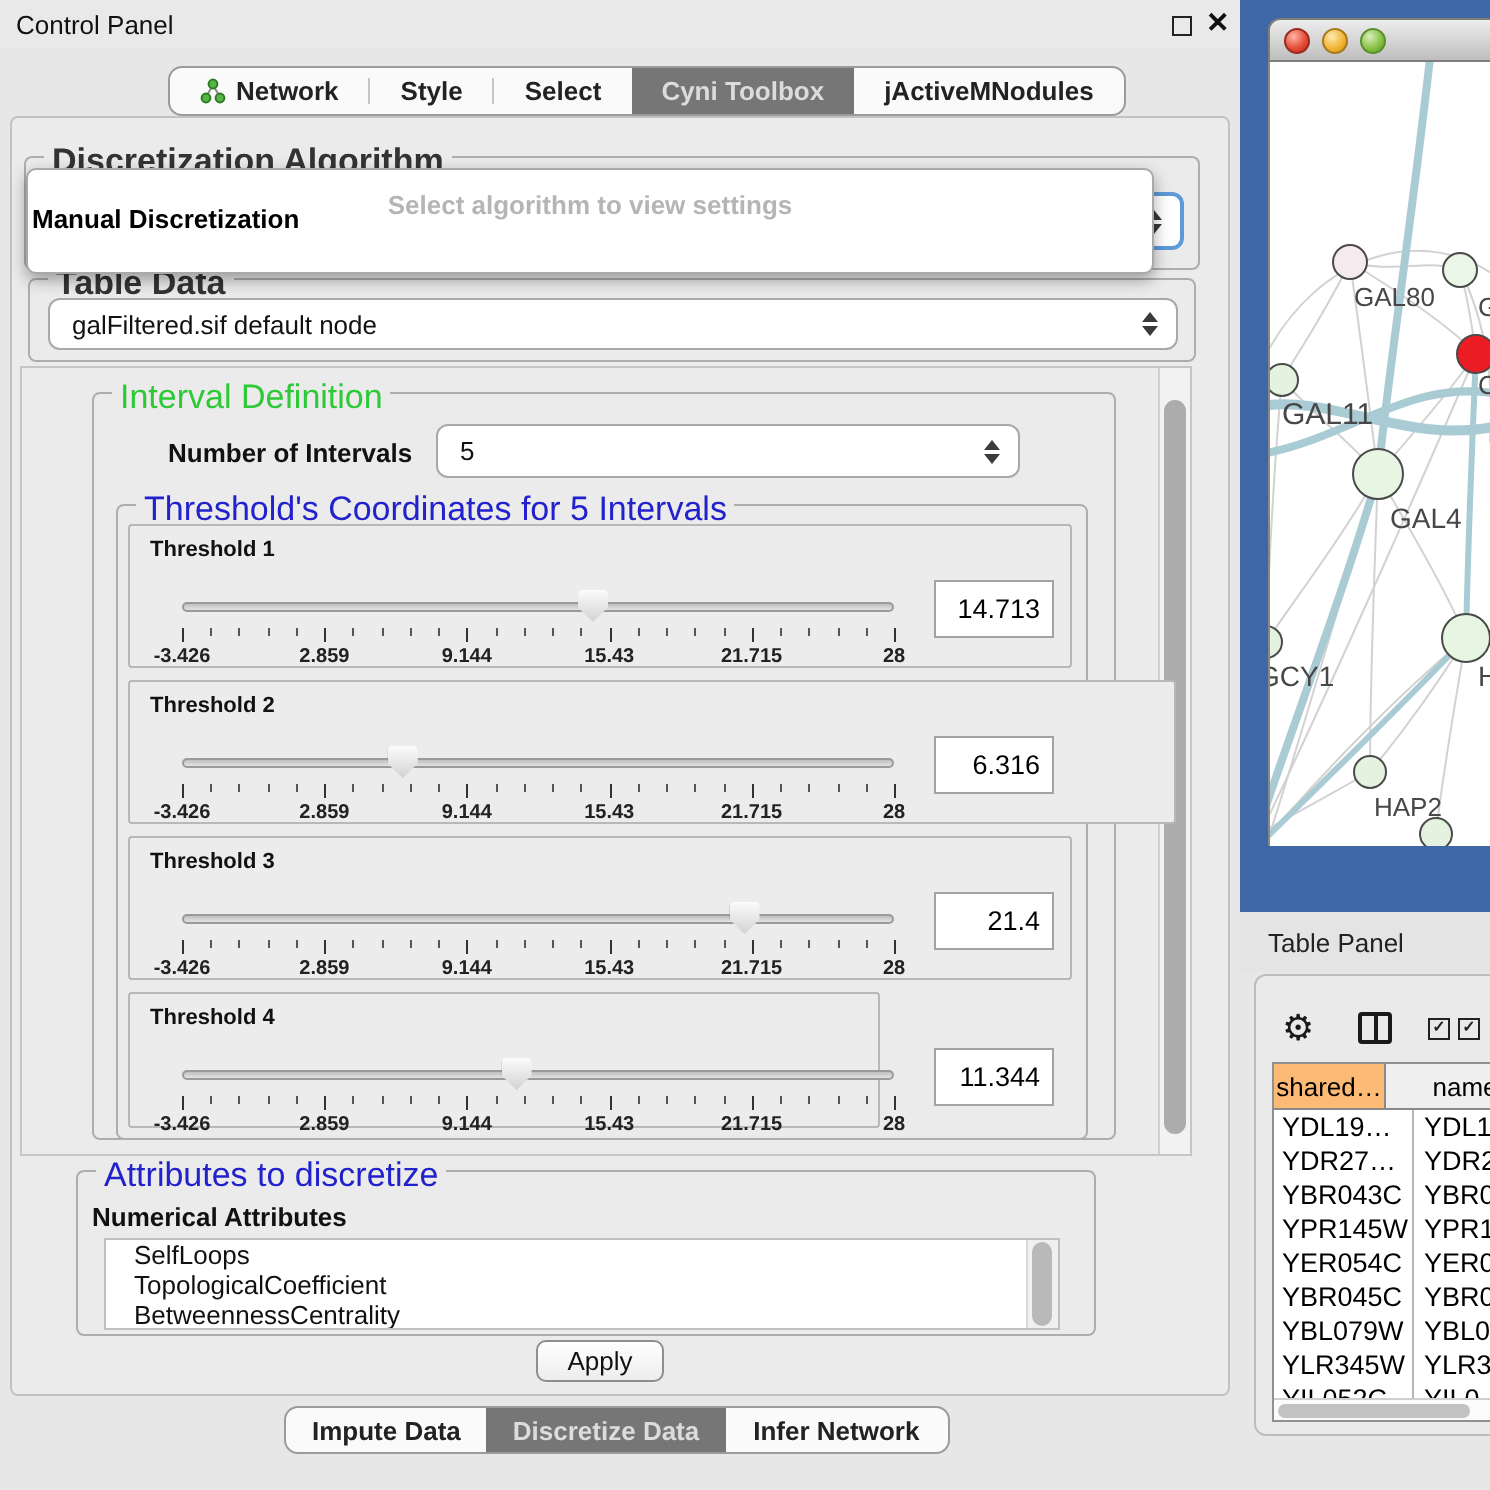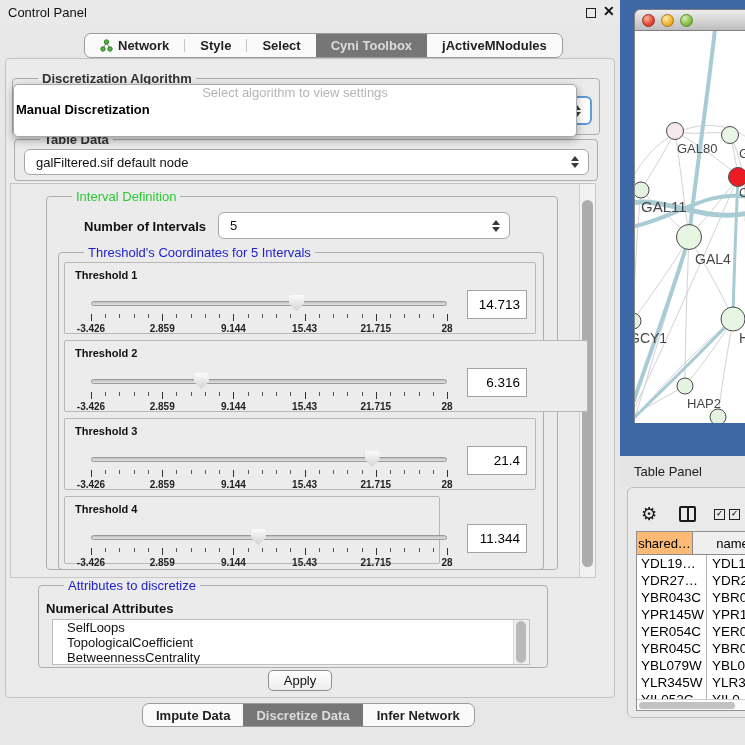--- a/index.html
+++ b/index.html
@@ -16,34 +16,34 @@
   .tabstrip { display:inline-flex; align-items:stretch; background:#FAFAFA; border:1px solid #9B9B9B; border-radius:7px; overflow:hidden; }
   .tabstrip .seg { display:flex; align-items:center; gap:5px; padding:0 15px; font-size:13px; font-weight:bold; color:#222; white-space:nowrap; }
   .tabstrip .seg.active { background:#767676; color:#DCDCDC; }
   .tabstrip .vsep { width:1px; background:#C5C5C5; margin:5px 0; }
   .top-tabs { left:84px; top:33px; height:25px; }
   .bottom-tabs { left:142px; top:703px; height:24px; }
 
   .outer-panel { left:5px; top:58px; width:610px; height:640px; background:#EBEBEB; border:1px solid #C2C2C2; border-radius:4px; }
 
   .group { position:absolute; border:1px solid #ADADAD; border-radius:4px; }
-  .group > .gtitle { position:absolute; top:-8px; left:25px; background:#EBEBEB; padding:0 4px; font-size:13px; }
+  .group > .gtitle { position:absolute; top:-8px; left:9px; background:#EBEBEB; padding:0 4px; font-size:17px; }
   .gtitle.dark { color:#333; font-weight:bold; }
   .gtitle.green { color:#2DC937; }
   .gtitle.blue { color:#2222CC; }
 
   .combo { position:absolute; background:#FFF; border:1px solid #A8A8A8; border-radius:6px; font-size:13px; display:flex; align-items:center; padding-left:11px; color:#111; }
   .combo.focus { border:2px solid #5E9AD6; }
   .spin { position:absolute; right:9px; top:50%; transform:translateY(-50%); display:flex; flex-direction:column; gap:2px; }
   .spin i { display:block; width:0; height:0; }
   .spin .up { border-left:4px solid transparent; border-right:4px solid transparent; border-bottom:5px solid #3A3A3A; }
   .spin .dn { border-left:4px solid transparent; border-right:4px solid transparent; border-top:5px solid #3A3A3A; }
 
   .popup { left:13px; top:84px; width:564px; height:53px; background:#FFF; border:1px solid #A9A9A9; border-radius:5px; box-shadow:0 3px 8px rgba(0,0,0,.35); z-index:50; }
-  .popup .ph { text-align:center; color:#B5B5B5; font-size:13px; padding-top:0; height:17px; }
+  .popup .ph { text-align:center; color:#B5B5B5; font-size:13px; padding-top:10px; height:17px;font-weight:bold; }
   .popup .opt { font-size:13px; padding:0 2px 0 2px; height:16px; line-height:16px; color:#000; }
   .popup .opt.bold { font-weight:bold; }
 
   .tpanel { background:#ECECEC; border:1px solid #B8B8B8; border-radius:2px; }
   .tp-title { position:absolute; top:6px; left:10px; font-size:11px; font-weight:bold; color:#111; }
   .slider { position:absolute; left:26px; top:32px; width:356px; height:38px; }
   .track { position:absolute; top:6px; left:0; right:0; height:5px; background:linear-gradient(#BFBFBF,#E3E3E3); border:1px solid #9A9A9A; border-radius:3px; }
   .thumb { position:absolute; top:0; width:15px; height:16px; background:linear-gradient(#FCFCFC,#D2D2D2); clip-path:polygon(8% 0,92% 0,100% 10%,100% 55%,50% 100%,0 55%,0 10%); filter:drop-shadow(0 0 1px #777); }
   .tick { position:absolute; top:19px; width:1px; background:#555; height:4px; }
   .tick.major { height:7px; background:#333; }

